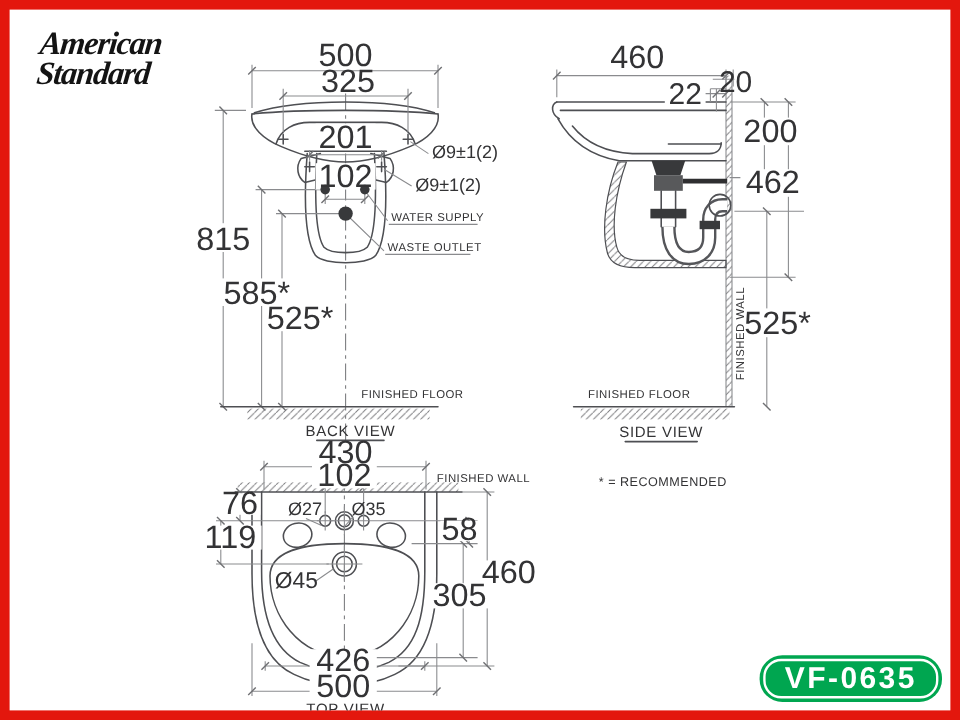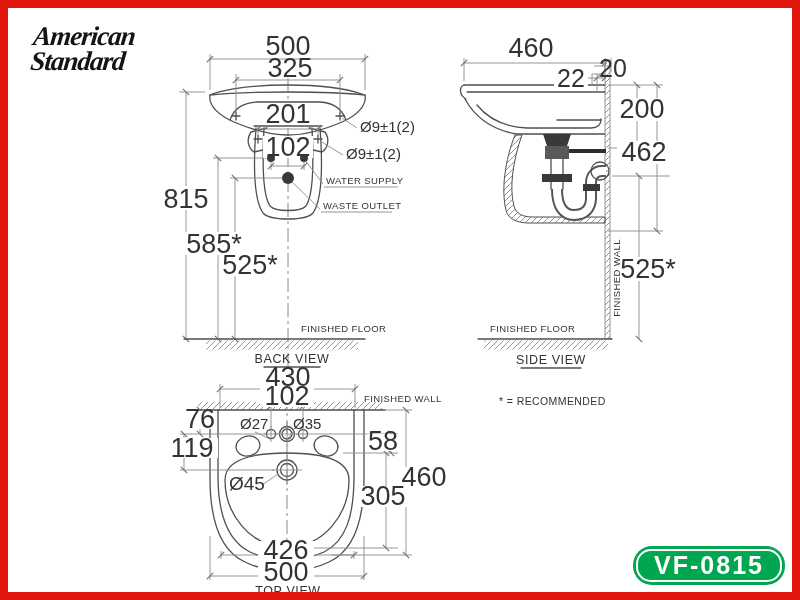--- a/index.html
+++ b/index.html
@@ -272,16 +272,16 @@
       <text class="bigdim" x="278" y="551">426</text>
       <text class="bigdim" x="278" y="573">500</text>
       <text class="lbl" x="356" y="394">FINISHED WALL</text>
       <text class="title" x="280" y="587">TOP VIEW</text>
       <line class="ol" x1="250" y1="590.5" x2="310" y2="590.5"></line>
     </g>
   </svg>
 
   <div class="badge">
     <div class="ring"></div>
-    <span class="code">VF-0815</span>
+    <span class="code">VF-0635</span>
   </div>
 
 </div>
 
 </body></html>

